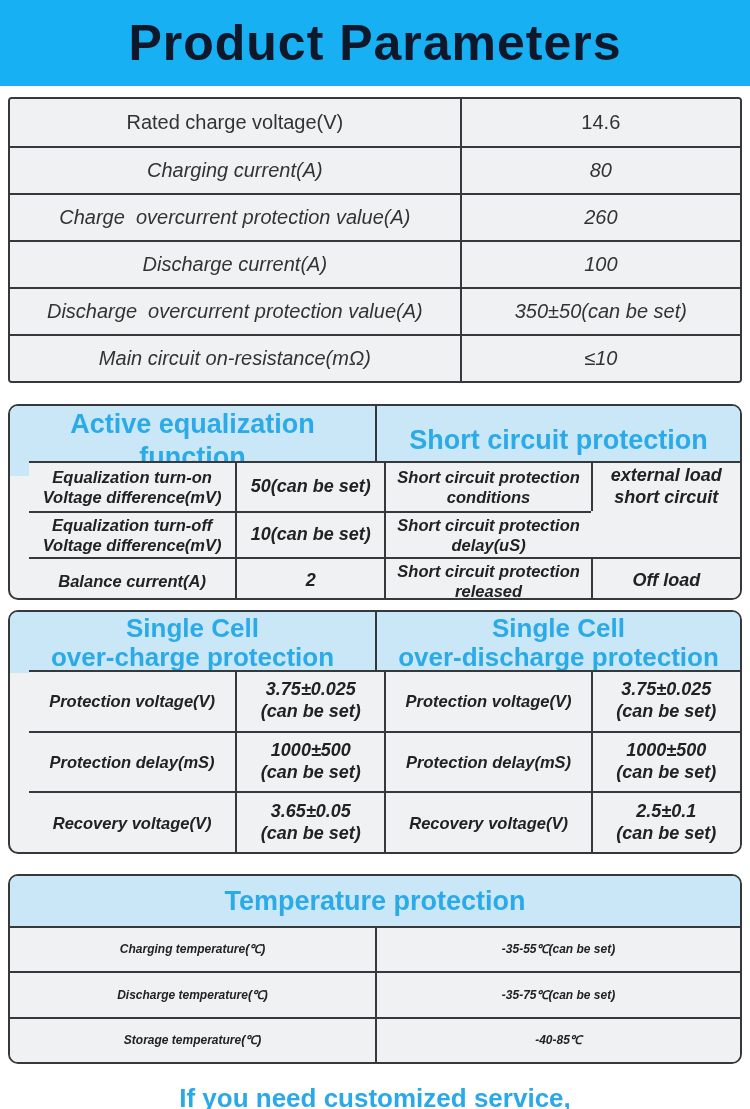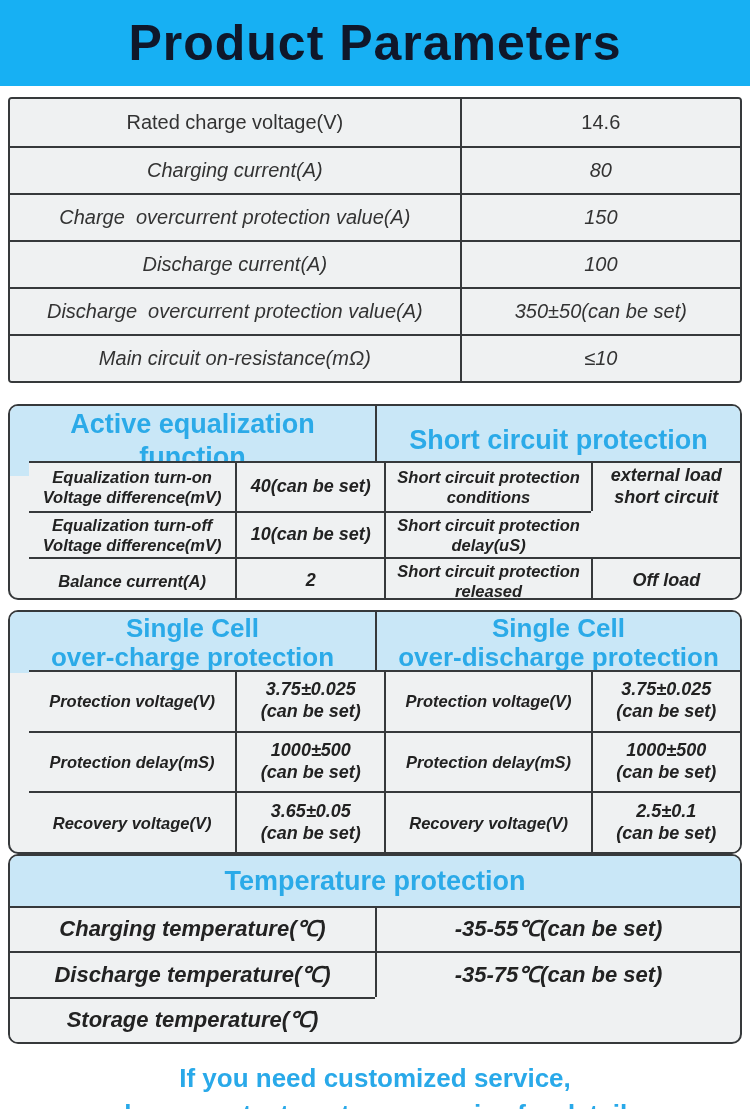--- a/index.html
+++ b/index.html
@@ -81,28 +81,29 @@
   
   .tbl-singlecell {
     margin-top: 10px;
     height: 244px;
     grid-template-rows: 58px 1fr 1fr 1fr;
   }
   .tbl-singlecell .hdr-row .cell { font-size: 26px; line-height: 1.1; }
 
   
   .tbl-temp {
+    margin-top: 20px;
     height: 190px;
     border-radius: 10px;
     grid-template-rows: 50px 1fr 1fr 1fr;
   }
   .tbl-temp .hdr-row { grid-template-columns: 100%; }
   .tbl-temp .hdr-row .cell { font-size: 27px; }
   .tbl-temp .body-row { grid-template-columns: 50% 50%; }
-  .tbl-temp .cell { font-size: 22px; font-weight: 600; }
+  .tbl-temp .cell { font-size: 12px; font-weight: 600; }
 
   
   .footer {
     margin-top: 16px;
     text-align: center;
     color: #29a9e9;
     font-size: 26px;
     font-weight: 600;
     line-height: 36px;
   }
@@ -118,21 +119,21 @@
   <div class="row">
     <div class="cell">Rated charge voltage(V)</div>
     <div class="cell">14.6</div>
   </div>
   <div class="row">
     <div class="cell">Charging current(A)</div>
     <div class="cell">80</div>
   </div>
   <div class="row">
     <div class="cell">Charge  overcurrent protection value(A)</div>
-    <div class="cell">150</div>
+    <div class="cell">260</div>
   </div>
   <div class="row">
     <div class="cell">Discharge current(A)</div>
     <div class="cell">100</div>
   </div>
   <div class="row">
     <div class="cell">Discharge  overcurrent protection value(A)</div>
     <div class="cell">350±50(can be set)</div>
   </div>
   <div class="row">
@@ -142,21 +143,21 @@
 </div>
 
 <div class="tbl tbl-quad tbl-equalization">
   <div class="row hdr-row">
     <div class="cell">Active equalization function</div>
     <div class="cell">Short circuit protection</div>
   </div>
   <div class="row body-row">
     <div class="cell lbl">Equalization turn-on
 Voltage difference(mV)</div>
-    <div class="cell val">40(can be set)</div>
+    <div class="cell val">50(can be set)</div>
     <div class="cell lbl">Short circuit protection
 conditions</div>
     <div class="cell val">external load
 short circuit</div>
   </div>
   <div class="row body-row">
     <div class="cell lbl">Equalization turn-off
 Voltage difference(mV)</div>
     <div class="cell val">10(can be set)</div>
     <div class="cell lbl">Short circuit protection
@@ -211,19 +212,20 @@
   <div class="row body-row">
     <div class="cell">Charging temperature(℃)</div>
     <div class="cell">-35-55℃(can be set)</div>
   </div>
   <div class="row body-row">
     <div class="cell">Discharge temperature(℃)</div>
     <div class="cell">-35-75℃(can be set)</div>
   </div>
   <div class="row body-row">
     <div class="cell">Storage temperature(℃)</div>
+    <div class="cell">-40-85℃</div>
   </div>
 </div>
 
 <div class="footer">
   <div>If you need customized service,</div>
   <div>please contact customer service for details</div>
 </div>
 
 </body></html>

